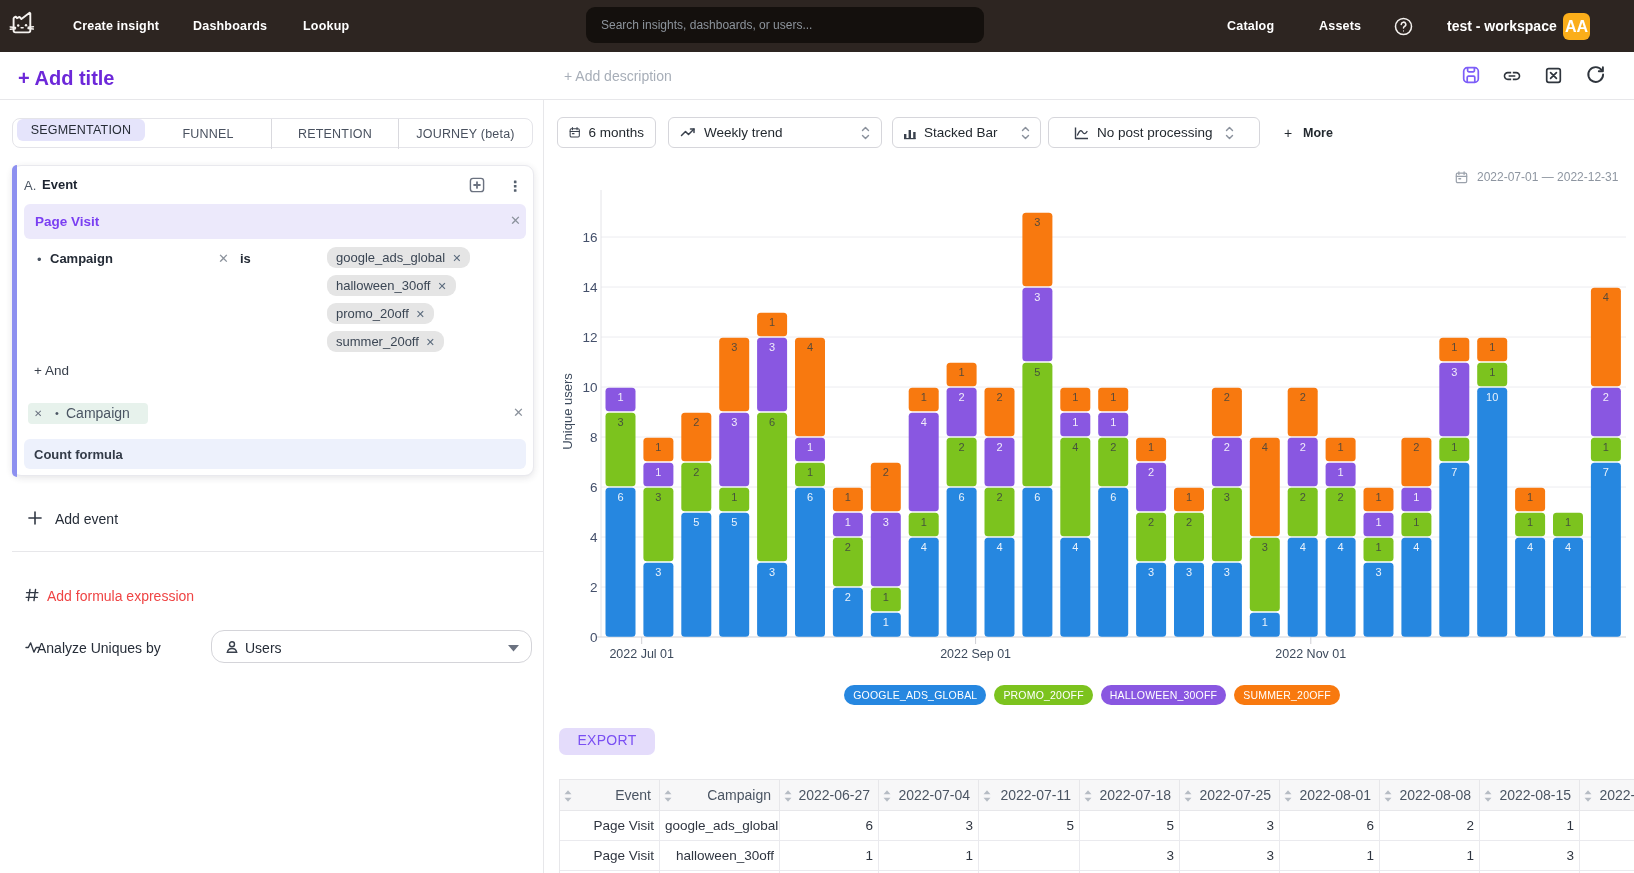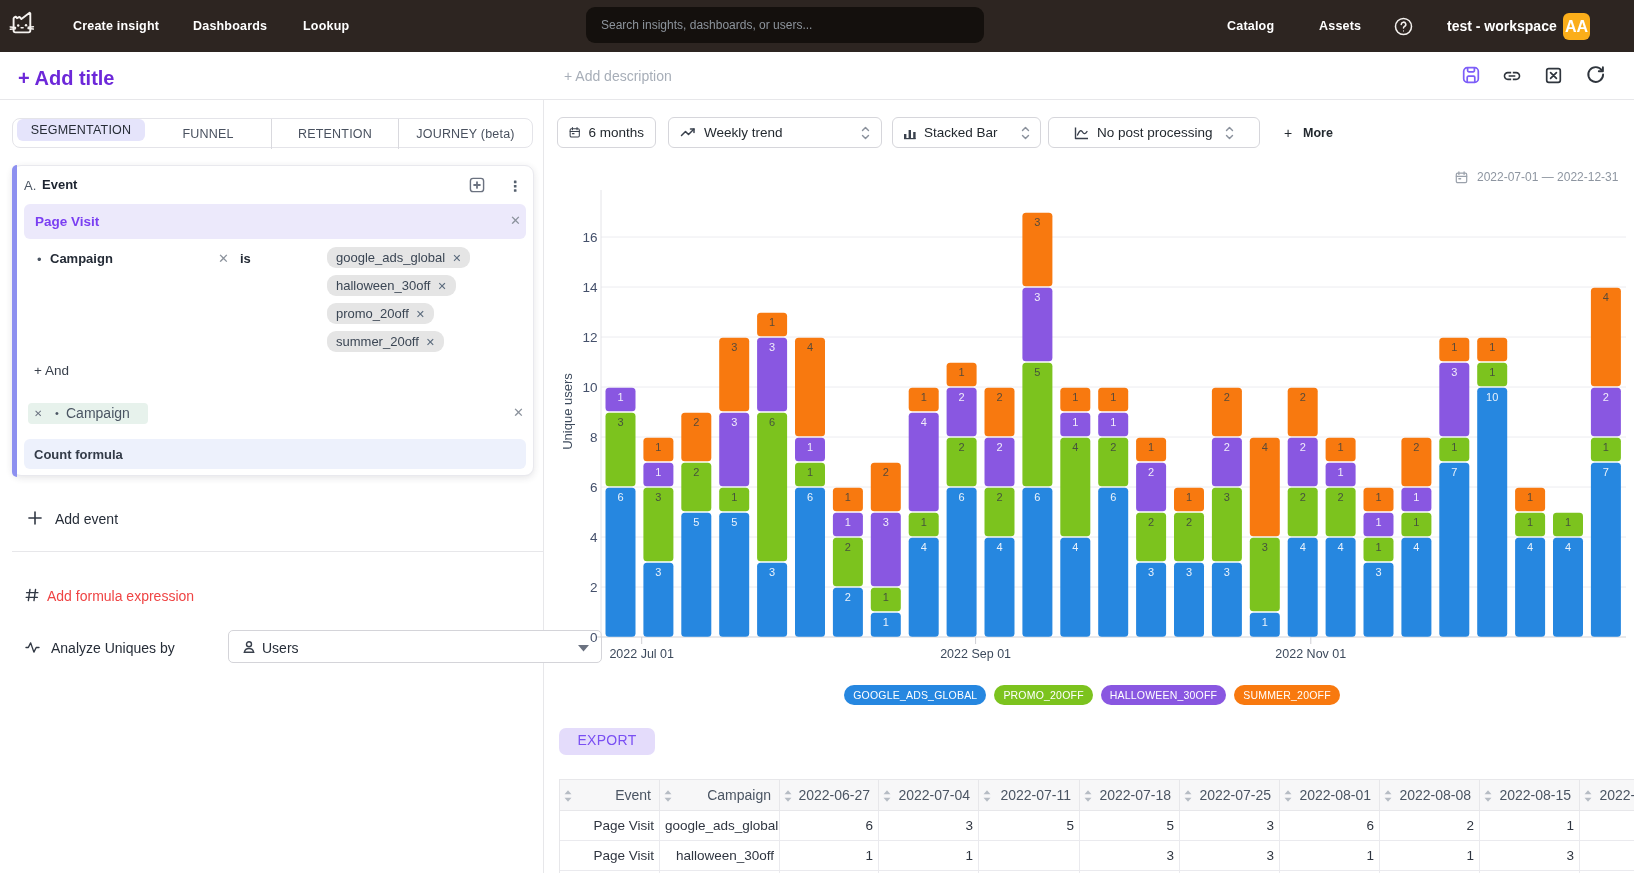--- a/index.html
+++ b/index.html
@@ -136,22 +136,22 @@
     </svg>
 <span class="abs" style="left:55px;top:411px;font-size:14px;color:#262d38">Add event</span>
 <div class="abs" style="left:12px;top:451px;width:532px;border-top:1px solid #e7e7ea"></div>
 <svg class="abs" style="left:25px;top:488px" width="14" height="14" viewBox="0 0 15 15" stroke="#323945" stroke-width="1.5" stroke-linecap="round">
       <path d="M5.3 1.5 L3.6 13.5 M11.3 1.5 L9.6 13.5 M1.7 5 H13.8 M1.2 10 H13.3"></path>
     </svg>
 <span class="abs" style="left:47px;top:488px;font-size:14px;color:#ef4444">Add formula expression</span>
 <svg class="abs" style="left:25px;top:541px" width="15" height="13" viewBox="0 0 16 14" fill="none" stroke="#323945" stroke-width="1.5" stroke-linecap="round" stroke-linejoin="round">
       <path d="M1 7 h2.5 L6 2 l3.5 10 L12 7 h3"></path>
     </svg>
-<span class="abs" style="left:51px;top:540px;font-size:14px;color:#262d38">Analyze Uniques by</span>
-<div class="abs" style="left:228px;top:530px;width:374px;height:33px;border:1px solid #d4d4d9;border-radius:5px;background:#fff">
+<span class="abs" style="left:37px;top:540px;font-size:14px;color:#262d38">Analyze Uniques by</span>
+<div class="abs" style="left:211px;top:530px;width:321px;height:33px;border:1px solid #d4d4d9;border-radius:13px;background:#fff">
  <svg class="abs" style="left:13px;top:9px" width="14" height="14" viewBox="0 0 14 14" fill="none" stroke="#3a414d" stroke-width="1.4">
         <circle cx="7" cy="4.2" r="2.5"></circle>
         <path d="M2.3 12.3 a4.8 4.8 0 0 1 9.4 0 Z"></path>
       </svg>
  <span class="abs" style="left:33px;top:9px;font-size:14px;color:#262d38">Users</span>
  <svg class="abs" style="right:12px;top:14px" width="11" height="7" viewBox="0 0 11 7" fill="#6b7280">
         <path d="M0 0 h11 L5.5 6.5 Z"></path>
       </svg>
 </div>
 </div>

